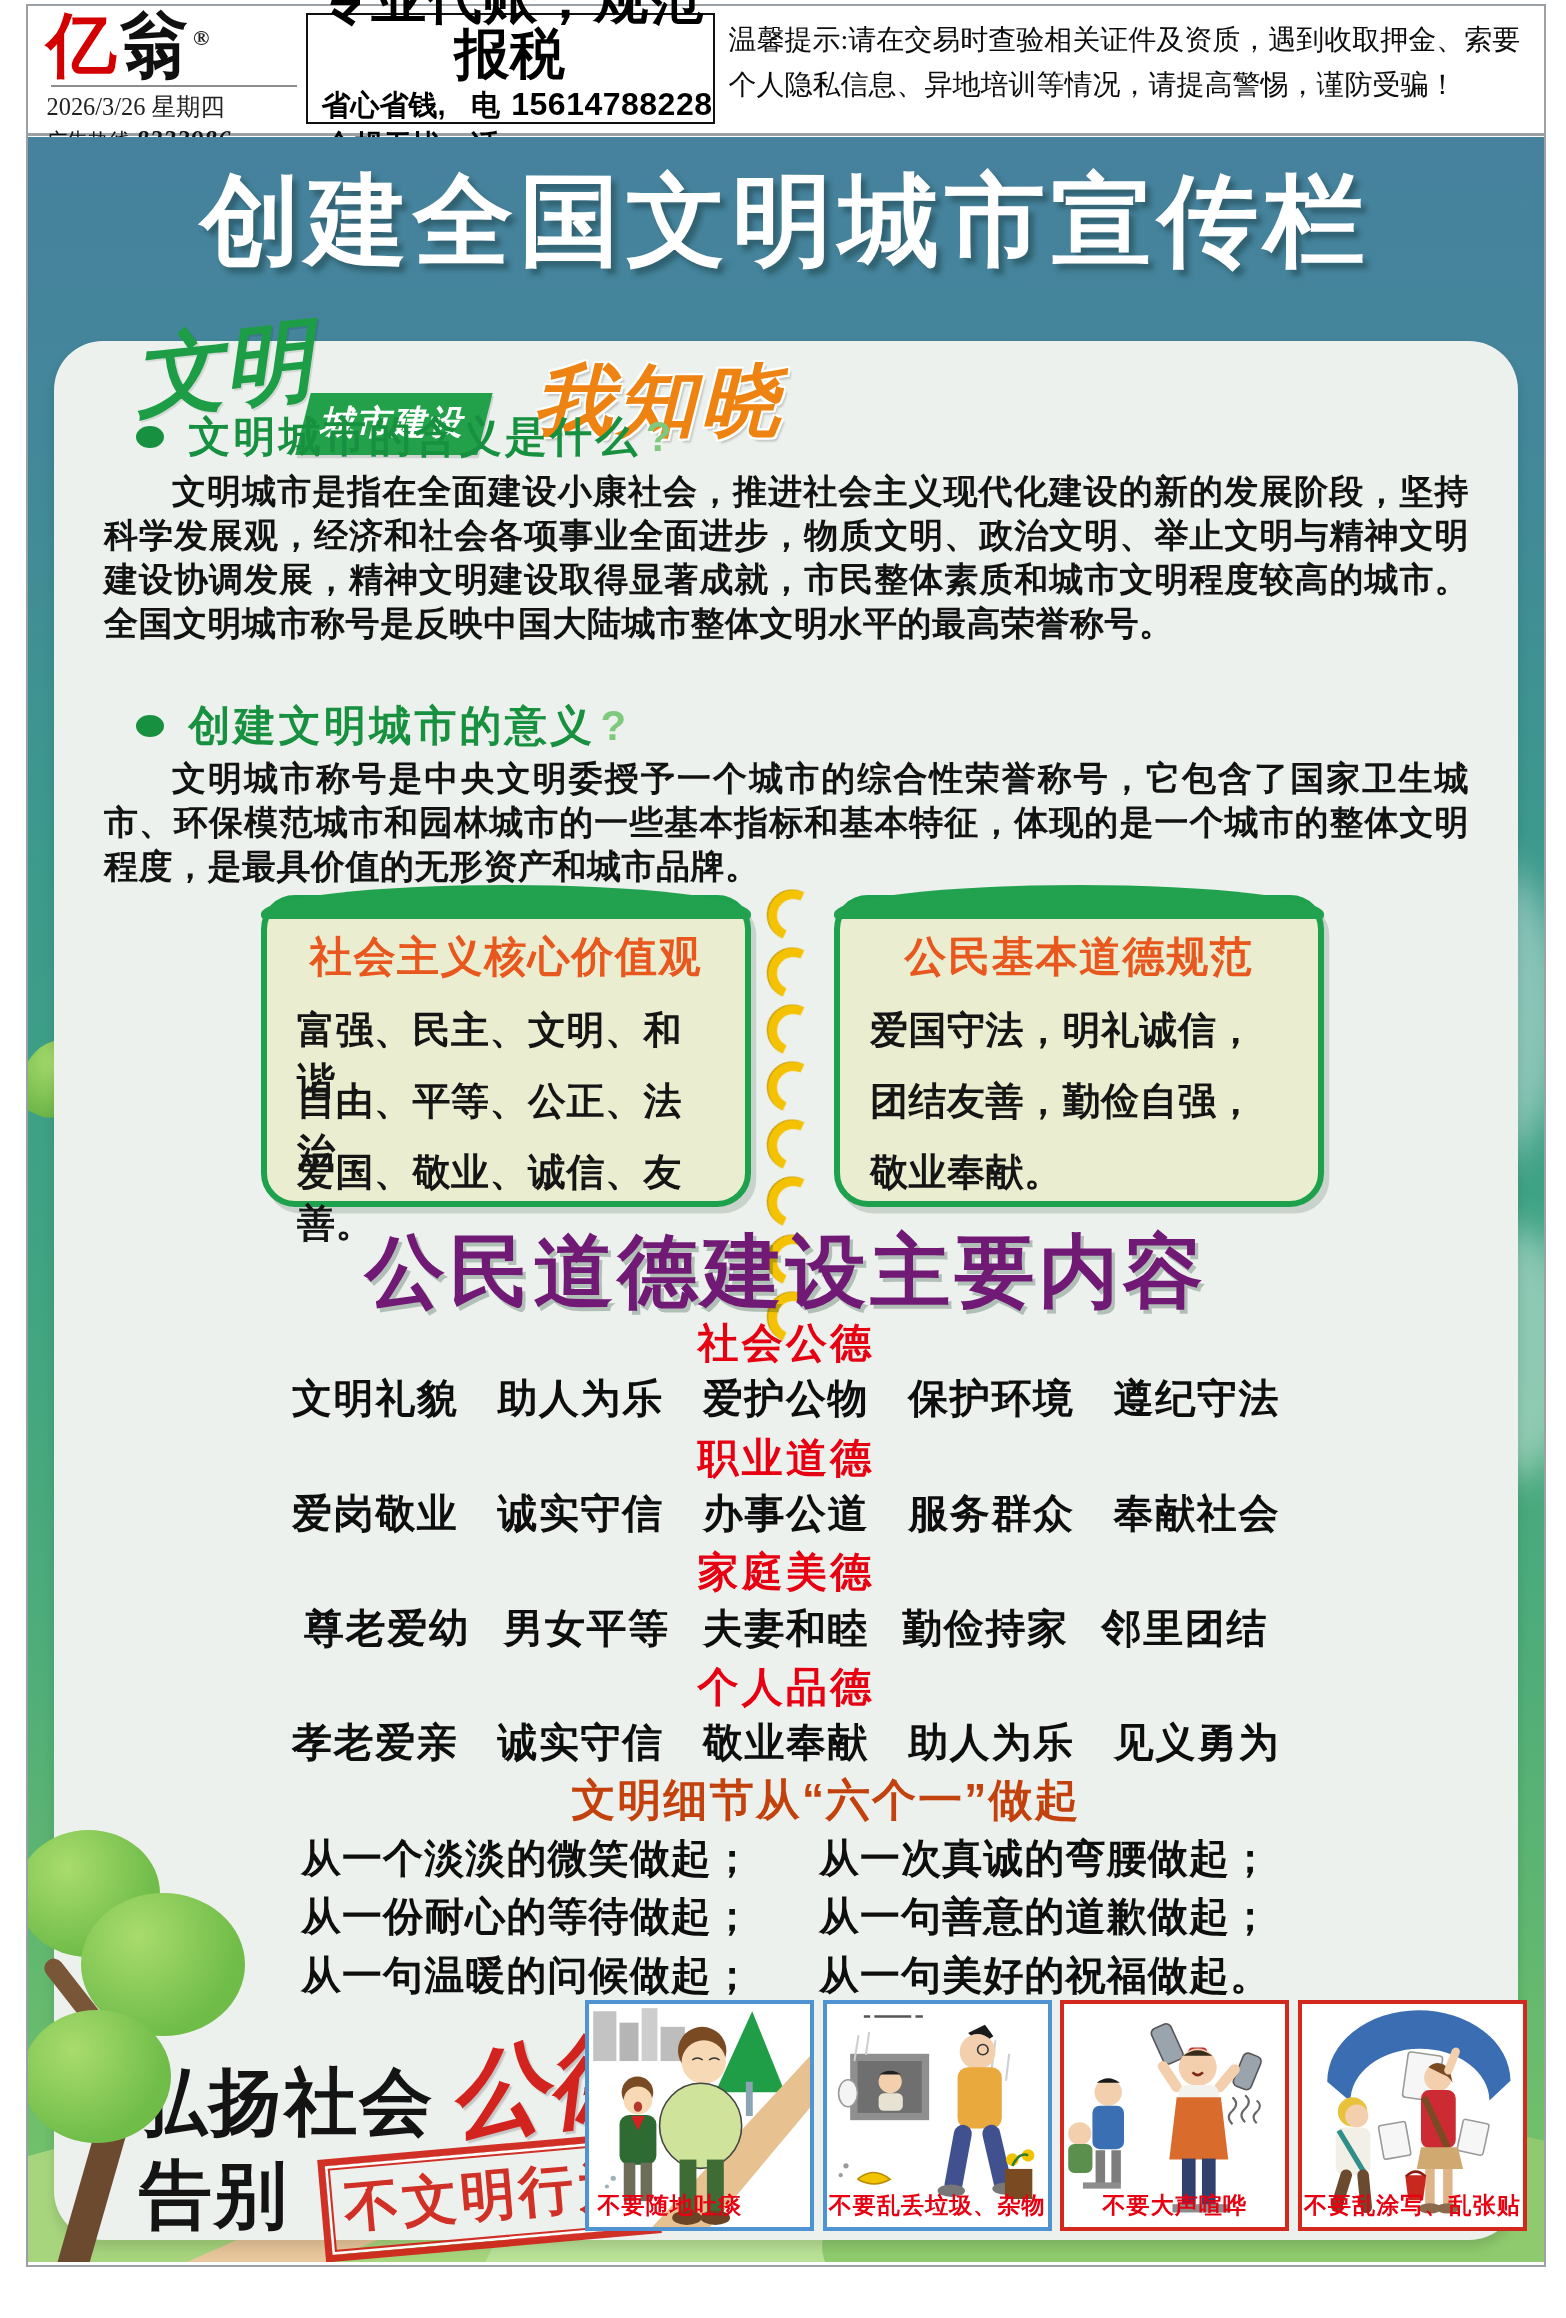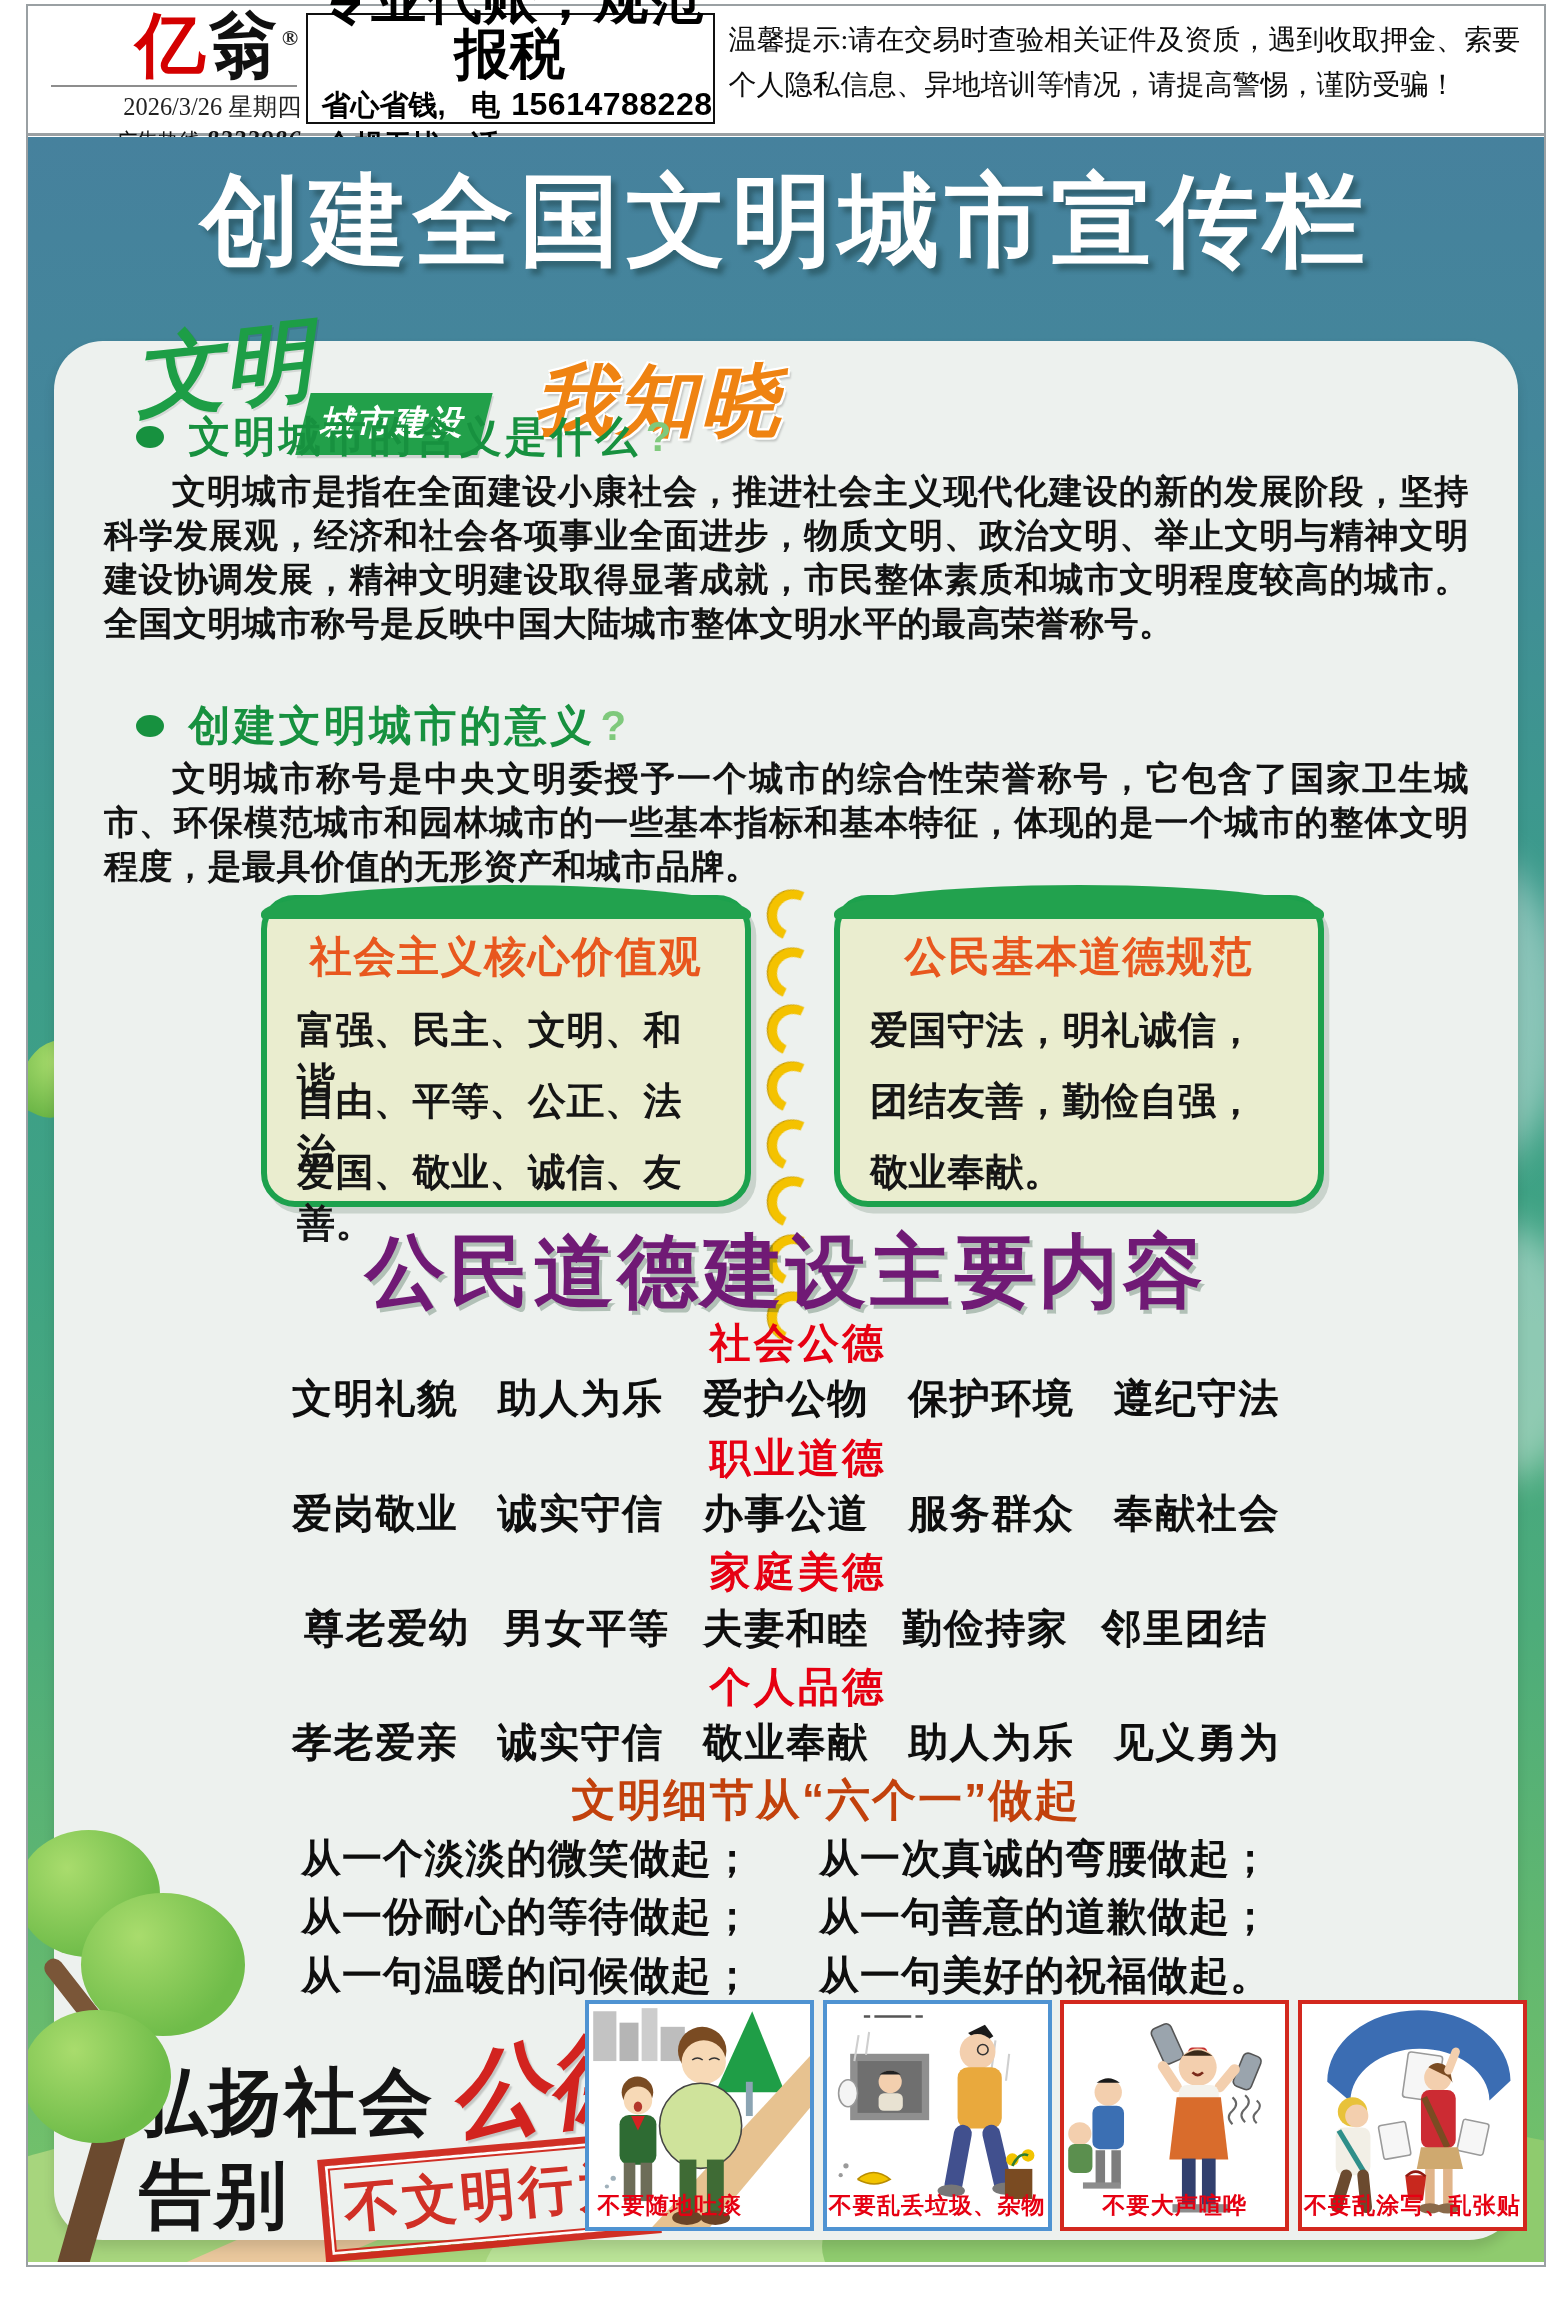--- a/index.html
+++ b/index.html
@@ -4,21 +4,21 @@
 <style>
   html,body{margin:0;padding:0;background:#fff;}
   .page{position:relative;width:1567px;height:2319px;background:#fff;overflow:hidden;
         font-family:"Liberation Sans","DejaVu Sans",sans-serif;}
 
   
   .frame{position:absolute;left:25.5px;top:4.2px;width:1516px;height:2259px;border:2.7px solid #9aa0a3;background:#fff;}
 
   
   .header{position:absolute;left:0;top:0;width:100%;height:127px;background:#fff;border-bottom:3.7px solid #9aa0a3;}
-  .h-left{position:absolute;left:19px;top:3.2px;width:255px;text-align:right;}
+  .h-left{position:absolute;left:19px;top:3.2px;width:255px;text-align:left;}
   .brand-row{font-weight:900;font-size:70px;line-height:1.05;letter-spacing:3.2px;font-family:"Liberation Serif","DejaVu Serif",serif;}
   .brand-yi{color:#d40000;} .brand-weng{color:#101010;}
   .brand-reg{font-size:22px;vertical-align:super;color:#222;font-weight:700;}
   .h-divider{border-top:2.1px solid #8d8d8d;margin:2.1px 4.2px 4.2px 4.2px;}
   .h-date{font-size:24.4px;color:#222;font-family:"Liberation Serif","DejaVu Serif",serif;}
   .h-hot{margin-top:3.2px;font-size:21px;color:#111;}
   .h-hot .nums{font-family:"Liberation Serif","DejaVu Serif",serif;font-weight:900;font-style:italic;font-size:25px;letter-spacing:1.1px;}
   .h-mid{position:absolute;left:278px;top:6.4px;width:405px;height:107px;border:2.7px solid #101010;text-align:center;
          display:flex;flex-direction:column;justify-content:center;gap:4.2px;background:#fff;}
   .ad-main{font-size:55px;font-weight:900;letter-spacing:0.5px;color:#000;line-height:1.02;}
@@ -63,21 +63,21 @@
                border-radius:100% 100% 7.4px 7.4px / 170% 170% 7.4px 7.4px;}
   .book-title{position:absolute;top:28px;width:100%;text-align:center;font-size:42px;font-weight:900;color:#e8571e;letter-spacing:1.6px;}
   .book-line{position:absolute;left:30px;font-size:38px;font-weight:700;color:#151515;letter-spacing:0.5px;}
   .coil-col{position:absolute;left:714px;top:549px;width:37px;display:flex;flex-direction:column;gap:6.4px;}
   .coil{width:33px;height:33px;border-radius:50%;border:9px solid transparent;border-bottom-color:#f4c200;border-right-color:#f4c200;
         transform:rotate(160deg);filter:drop-shadow(1.1px 1.6px 0 #c79a00);}
 
   
   .big-title{position:absolute;left:0;top:878px;width:100%;text-align:center;font-size:80px;font-weight:900;color:#701a75;
              letter-spacing:4.2px;text-shadow:3.2px 4.2px 0 rgba(22,66,38,.28);}
-  .sec-h{position:absolute;left:12px;width:100%;text-align:center;font-size:41px;font-weight:900;color:#e60012;letter-spacing:3.2px;}
+  .sec-h{position:absolute;left:0;width:100%;text-align:center;font-size:41px;font-weight:900;color:#e60012;letter-spacing:3.2px;}
   .sec-row{position:absolute;left:0;width:100%;display:flex;justify-content:center;gap:39px;
            font-size:40px;font-weight:900;color:#0e0e0e;letter-spacing:1.6px;}
   .six-h{position:absolute;left:0;top:1430px;width:100%;text-align:center;font-size:44px;font-weight:900;color:#c2410c;letter-spacing:2.1px;padding-left:40px;}
   .six-row{position:absolute;left:0;width:100%;display:flex;justify-content:center;gap:66px;
            font-size:40px;font-weight:900;color:#0e0e0e;letter-spacing:1.1px;}
 
   
   .slogan1{position:absolute;left:80px;top:1679px;display:flex;align-items:flex-end;}
   .sl-black{font-size:73px;font-weight:900;color:#141414;letter-spacing:2.1px;}
   .sl-red{font-size:99px;font-weight:900;color:#d2231f;font-style:italic;margin-left:14px;transform:rotate(-7deg);

